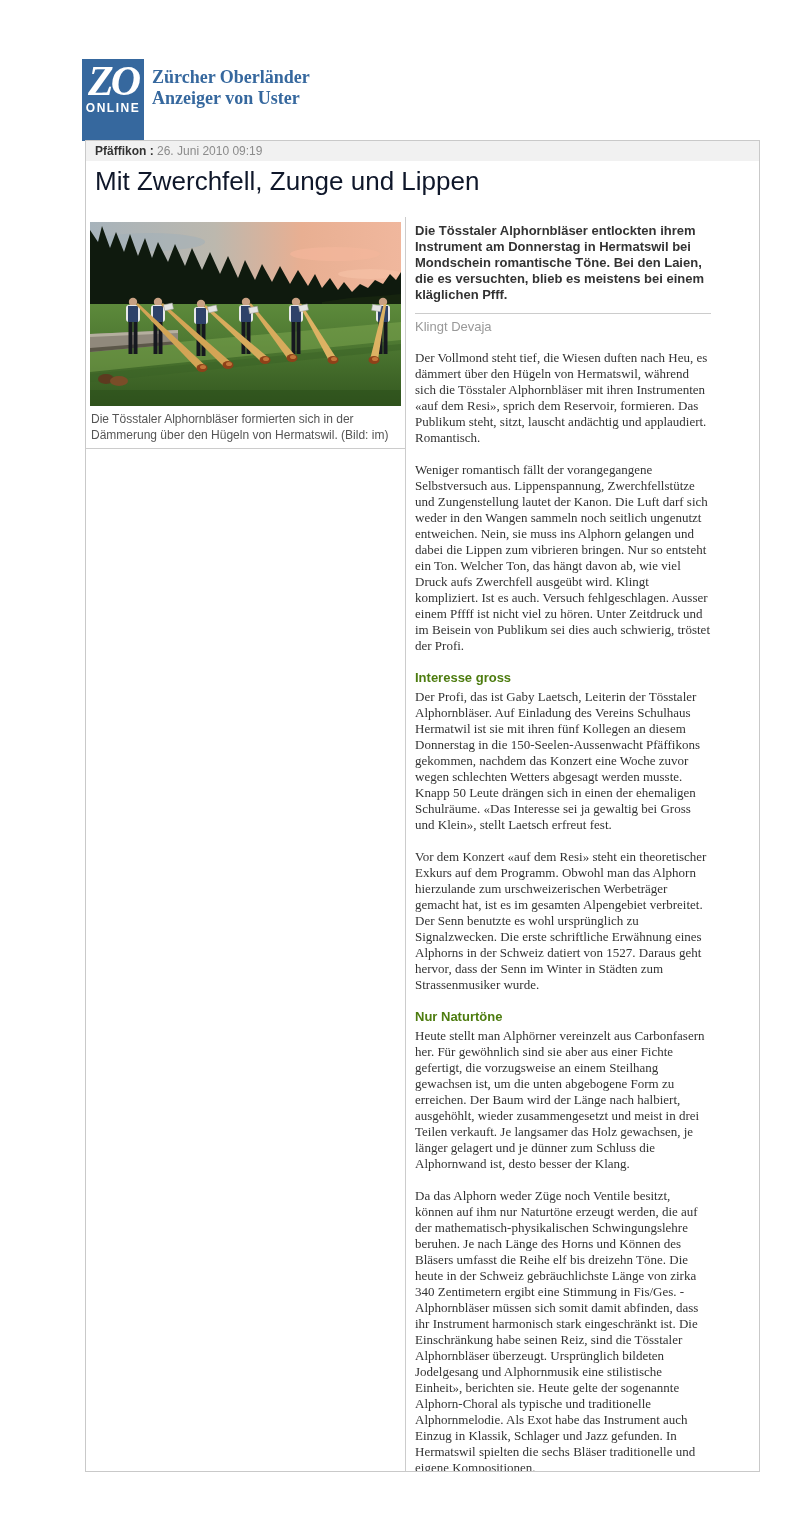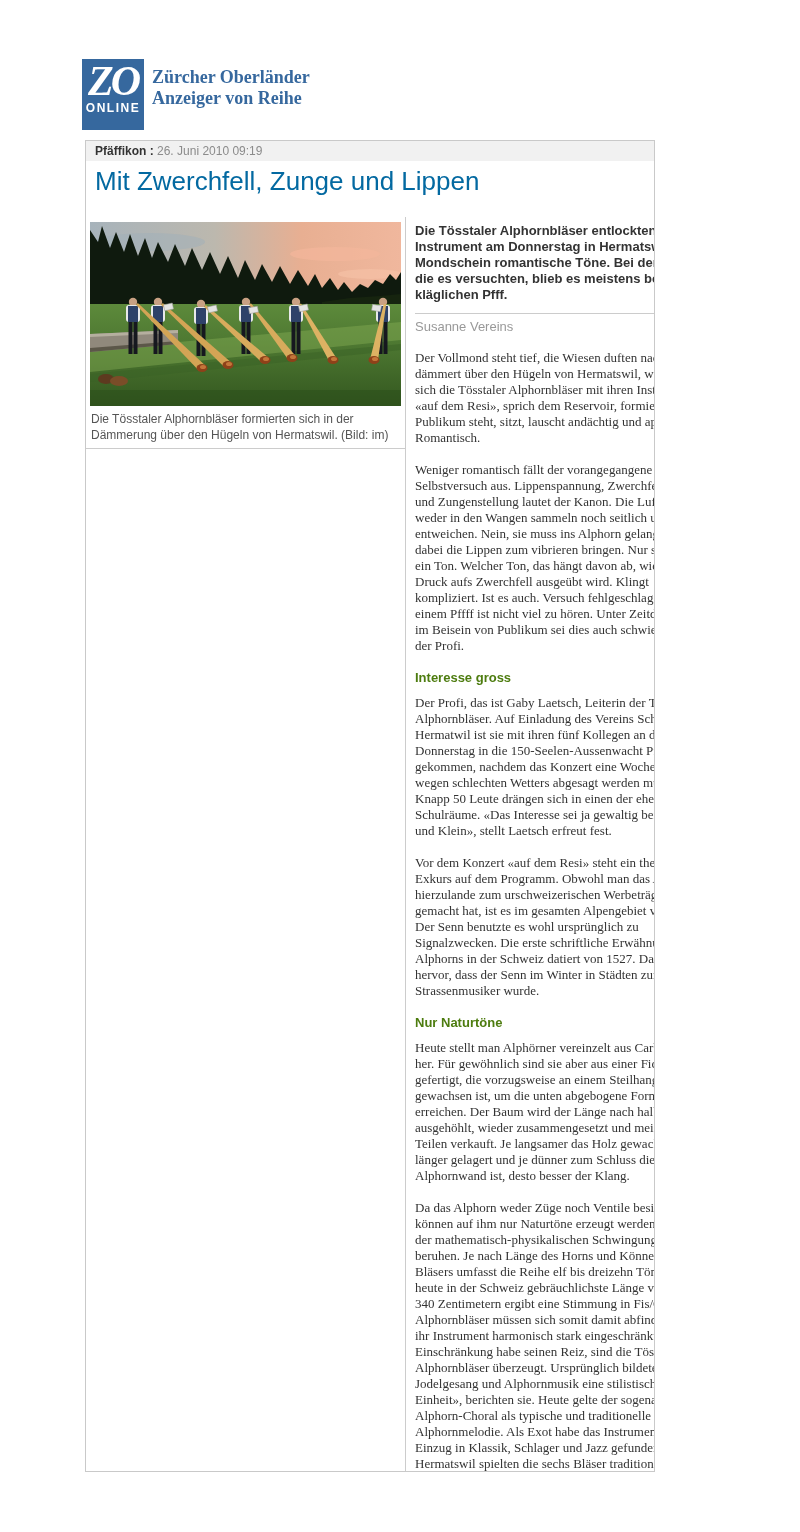--- a/index.html
+++ b/index.html
@@ -4,51 +4,51 @@
 <style>
   * { margin:0; padding:0; box-sizing:border-box; }
   html,body { background:#ffffff; }
   body {
     width:800px; height:1532px; position:relative;
     font-family:"Liberation Sans", sans-serif; color:#333;
   }
 
   
   .logo-box {
-    position:absolute; left:82px; top:59px; width:62px; height:71px;
+    position:absolute; left:82px; top:59px; width:62px; height:82px;
     background:#36689E; color:#fff; cursor:pointer;
   }
   .logo-zo {
     display:block; text-align:center; margin-top:0px;
     font-family:"Liberation Serif", serif; font-style:italic; font-weight:bold;
     font-size:42px; line-height:44px; letter-spacing:-3px;
   }
   .logo-online {
     display:block; text-align:center; margin-top:-2px;
     font-size:12px; font-weight:bold; letter-spacing:1.5px;
   }
   .brand {
     position:absolute; left:152px; top:67px;
     font-family:"Liberation Serif", serif; font-weight:bold;
     color:#36689E; font-size:18px; line-height:21px;
   }
 
   
   .content-box {
-    position:absolute; left:85px; top:140px; width:570px; height:1332px;
+    position:absolute; left:85px; top:140px; width:675px; height:1332px;
     border:1px solid #c9c9c9; background:#fff; overflow:hidden;
   }
   .location-bar {
     height:20px; background:#f1f1f1; font-size:12px; line-height:20px;
     padding-left:9px; color:#8b8b8b;
   }
   .location-bar b { color:#333; }
   .article-title {
     margin:5px 0 0 9px; font-size:26px; line-height:30px;
-    color:#0369a1; font-weight:400;
+    color:#0f172a; font-weight:400;
   }
   .article-subtitle {
     margin-top:3px; width:452px; background:#f0f0f0;
     padding:2px 0 2px 9px; font-size:15px; font-weight:bold; color:#151515;
   }
 
   .columns { position:absolute; left:0; top:76px; bottom:0; width:637px; }
 
   
   .left-col {
@@ -66,32 +66,32 @@
     position:absolute; left:319px; top:0; bottom:0; width:318px;
     border-left:1px solid #cccccc; padding:4px 12px 0 9px;
   }
   .lead { font-size:13px; line-height:16px; font-weight:bold; color:#333; margin-top:2px; }
   .byline {
     margin-top:10px; border-top:1px solid #cccccc; padding-top:5px;
     font-size:13px; color:#999;
   }
   .body-paragraph { font-size:13px; line-height:16px; color:#333; margin-top:16px;font-family:Liberation Serif, serif; }
   .section-heading { font-size:13px; line-height:16px; font-weight:bold; color:#4d7c0f; margin:16px 0 0 0; }
-  .section-heading + .body-paragraph { margin-top:9px; }
+  .section-heading + .body-paragraph { margin-top:3px; }
 </style>
 </head>
 <body>
 
 <div class="logo-box">
   <span class="logo-zo">ZO</span>
   <span class="logo-online">ONLINE</span>
 </div>
 <div class="brand">
   <div>Zürcher Oberländer</div>
-  <div>Anzeiger von Reihe</div>
+  <div>Anzeiger von Uster</div>
 </div>
 
 <div class="content-box">
 
   <div class="location-bar">
     <b>Pfäffikon :</b>
     <span>26. Juni 2010 09:19</span>
   </div>
 
   <h1 class="article-title">Mit Zwerchfell, Zunge und Lippen</h1>
@@ -178,21 +178,21 @@
           <rect x="282" y="83" width="9" height="6" transform="rotate(10 286 86)"></rect>
         </g>
 
         <rect x="0" y="168" width="311" height="16" fill="#2c4f1c" opacity="0.55"></rect>
       </svg>
       <div class="caption">Die Tösstaler Alphornbläser formierten sich in der Dämmerung über den Hügeln von Hermatswil. (Bild: im)</div>
     </div>
 
     <div class="right-col">
       <p class="lead">Die Tösstaler Alphornbläser entlockten ihrem Instrument am Donnerstag in Hermatswil bei Mondschein romantische Töne. Bei den Laien, die es versuchten, blieb es meistens bei einem kläglichen Pfff.</p>
-      <div class="byline">Susanne Vereins</div>
+      <div class="byline">Klingt Devaja</div>
       <div>
           <p class="body-paragraph">Der Vollmond steht tief, die Wiesen duften nach Heu, es dämmert über den Hügeln von Hermatswil, während sich die Tösstaler Alphornbläser mit ihren Instrumenten «auf dem Resi», sprich dem Reservoir, formieren. Das Publikum steht, sitzt, lauscht andächtig und applaudiert. Romantisch.</p>
           <p class="body-paragraph">Weniger romantisch fällt der vorangegangene Selbstversuch aus. Lippenspannung, Zwerchfellstütze und Zungenstellung lautet der Kanon. Die Luft darf sich weder in den Wangen sammeln noch seitlich ungenutzt entweichen. Nein, sie muss ins Alphorn gelangen und dabei die Lippen zum vibrieren bringen. Nur so entsteht ein Ton. Welcher Ton, das hängt davon ab, wie viel Druck aufs Zwerchfell ausgeübt wird. Klingt kompliziert. Ist es auch. Versuch fehlgeschlagen. Ausser einem Pffff ist nicht viel zu hören. Unter Zeitdruck und im Beisein von Publikum sei dies auch schwierig, tröstet der Profi.</p>
           <h3 class="section-heading">Interesse gross</h3>
           <p class="body-paragraph">Der Profi, das ist Gaby Laetsch, Leiterin der Tösstaler Alphornbläser. Auf Einladung des Vereins Schulhaus Hermatwil ist sie mit ihren fünf Kollegen an diesem Donnerstag in die 150-Seelen-Aussenwacht Pfäffikons gekommen, nachdem das Konzert eine Woche zuvor wegen schlechten Wetters abgesagt werden musste. Knapp 50 Leute drängen sich in einen der ehemaligen Schulräume. «Das Interesse sei ja gewaltig bei Gross und Klein», stellt Laetsch erfreut fest.</p>
           <p class="body-paragraph">Vor dem Konzert «auf dem Resi» steht ein theoretischer Exkurs auf dem Programm. Obwohl man das Alphorn hierzulande zum urschweizerischen Werbeträger gemacht hat, ist es im gesamten Alpengebiet verbreitet. Der Senn benutzte es wohl ursprünglich zu Signalzwecken. Die erste schriftliche Erwähnung eines Alphorns in der Schweiz datiert von 1527. Daraus geht hervor, dass der Senn im Winter in Städten zum Strassenmusiker wurde.</p>
           <h3 class="section-heading">Nur Naturtöne</h3>
           <p class="body-paragraph">Heute stellt man Alphörner vereinzelt aus Carbonfasern her. Für gewöhnlich sind sie aber aus einer Fichte gefertigt, die vorzugsweise an einem Steilhang gewachsen ist, um die unten abgebogene Form zu erreichen. Der Baum wird der Länge nach halbiert, ausgehöhlt, wieder zusammengesetzt und meist in drei Teilen verkauft. Je langsamer das Holz gewachsen, je länger gelagert und je dünner zum Schluss die Alphornwand ist, desto besser der Klang.</p>
           <p class="body-paragraph">Da das Alphorn weder Züge noch Ventile besitzt, können auf ihm nur Naturtöne erzeugt werden, die auf der mathematisch-physikalischen Schwingungslehre beruhen. Je nach Länge des Horns und Können des Bläsers umfasst die Reihe elf bis dreizehn Töne. Die heute in der Schweiz gebräuchlichste Länge von zirka 340 Zentimetern ergibt eine Stimmung in Fis/Ges. - Alphornbläser müssen sich somit damit abfinden, dass ihr Instrument harmonisch stark eingeschränkt ist. Die Einschränkung habe seinen Reiz, sind die Tösstaler Alphornbläser überzeugt. Ursprünglich bildeten Jodelgesang und Alphornmusik eine stilistische Einheit», berichten sie. Heute gelte der sogenannte Alphorn-Choral als typische und traditionelle Alphornmelodie. Als Exot habe das Instrument auch Einzug in Klassik, Schlager und Jazz gefunden. In Hermatswil spielten die sechs Bläser traditionelle und eigene Kompositionen.</p>
         </div>

